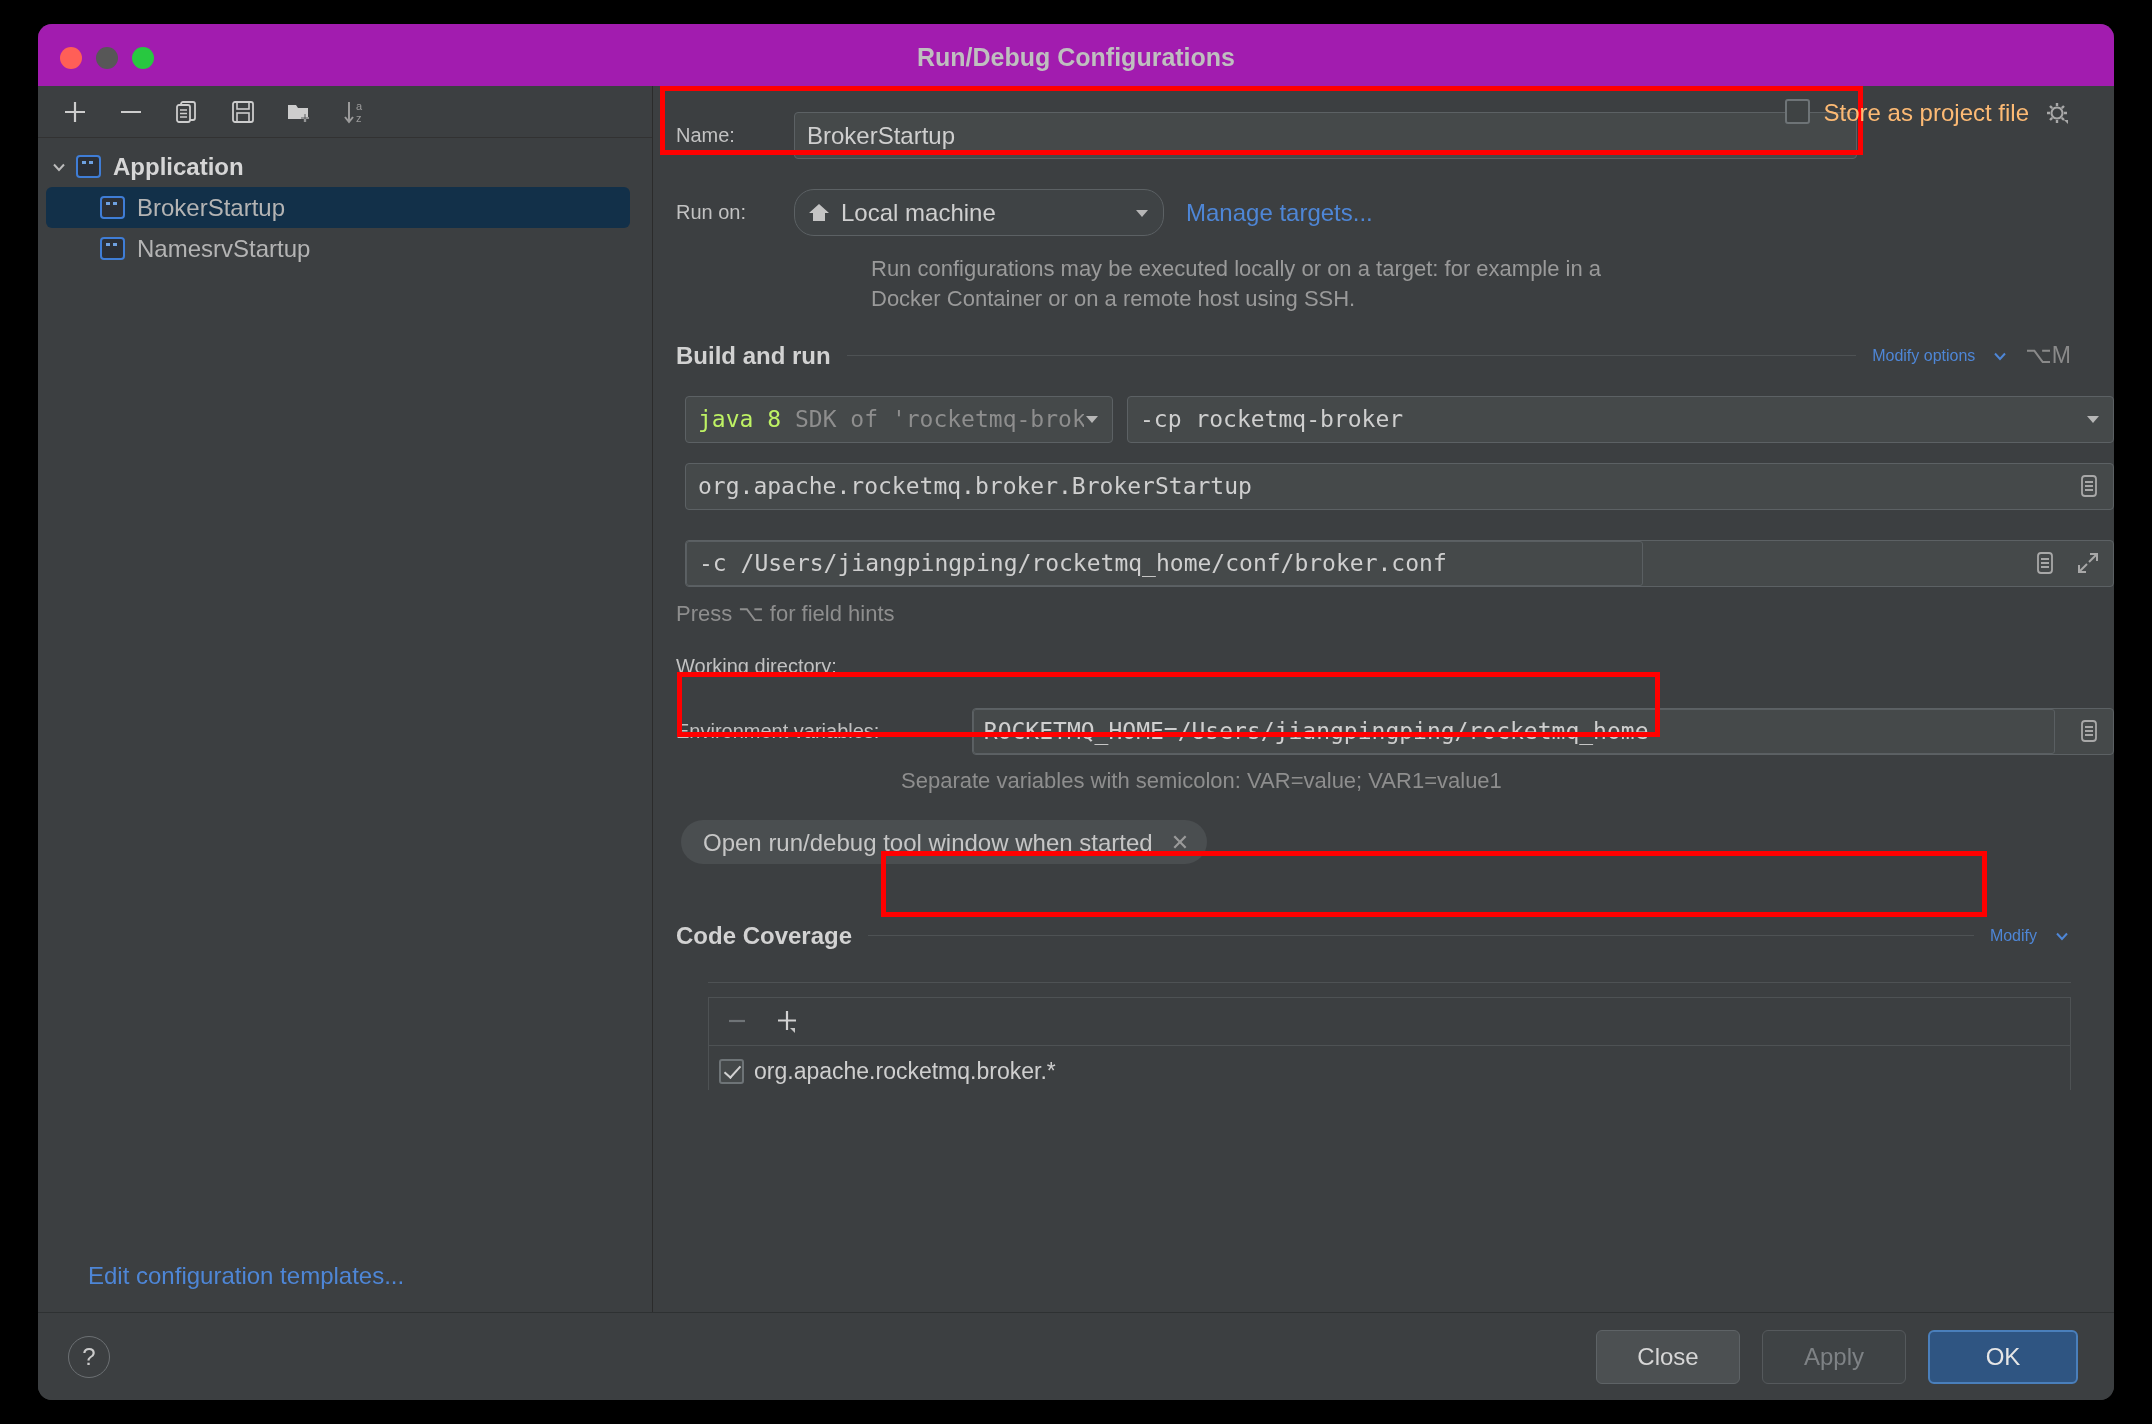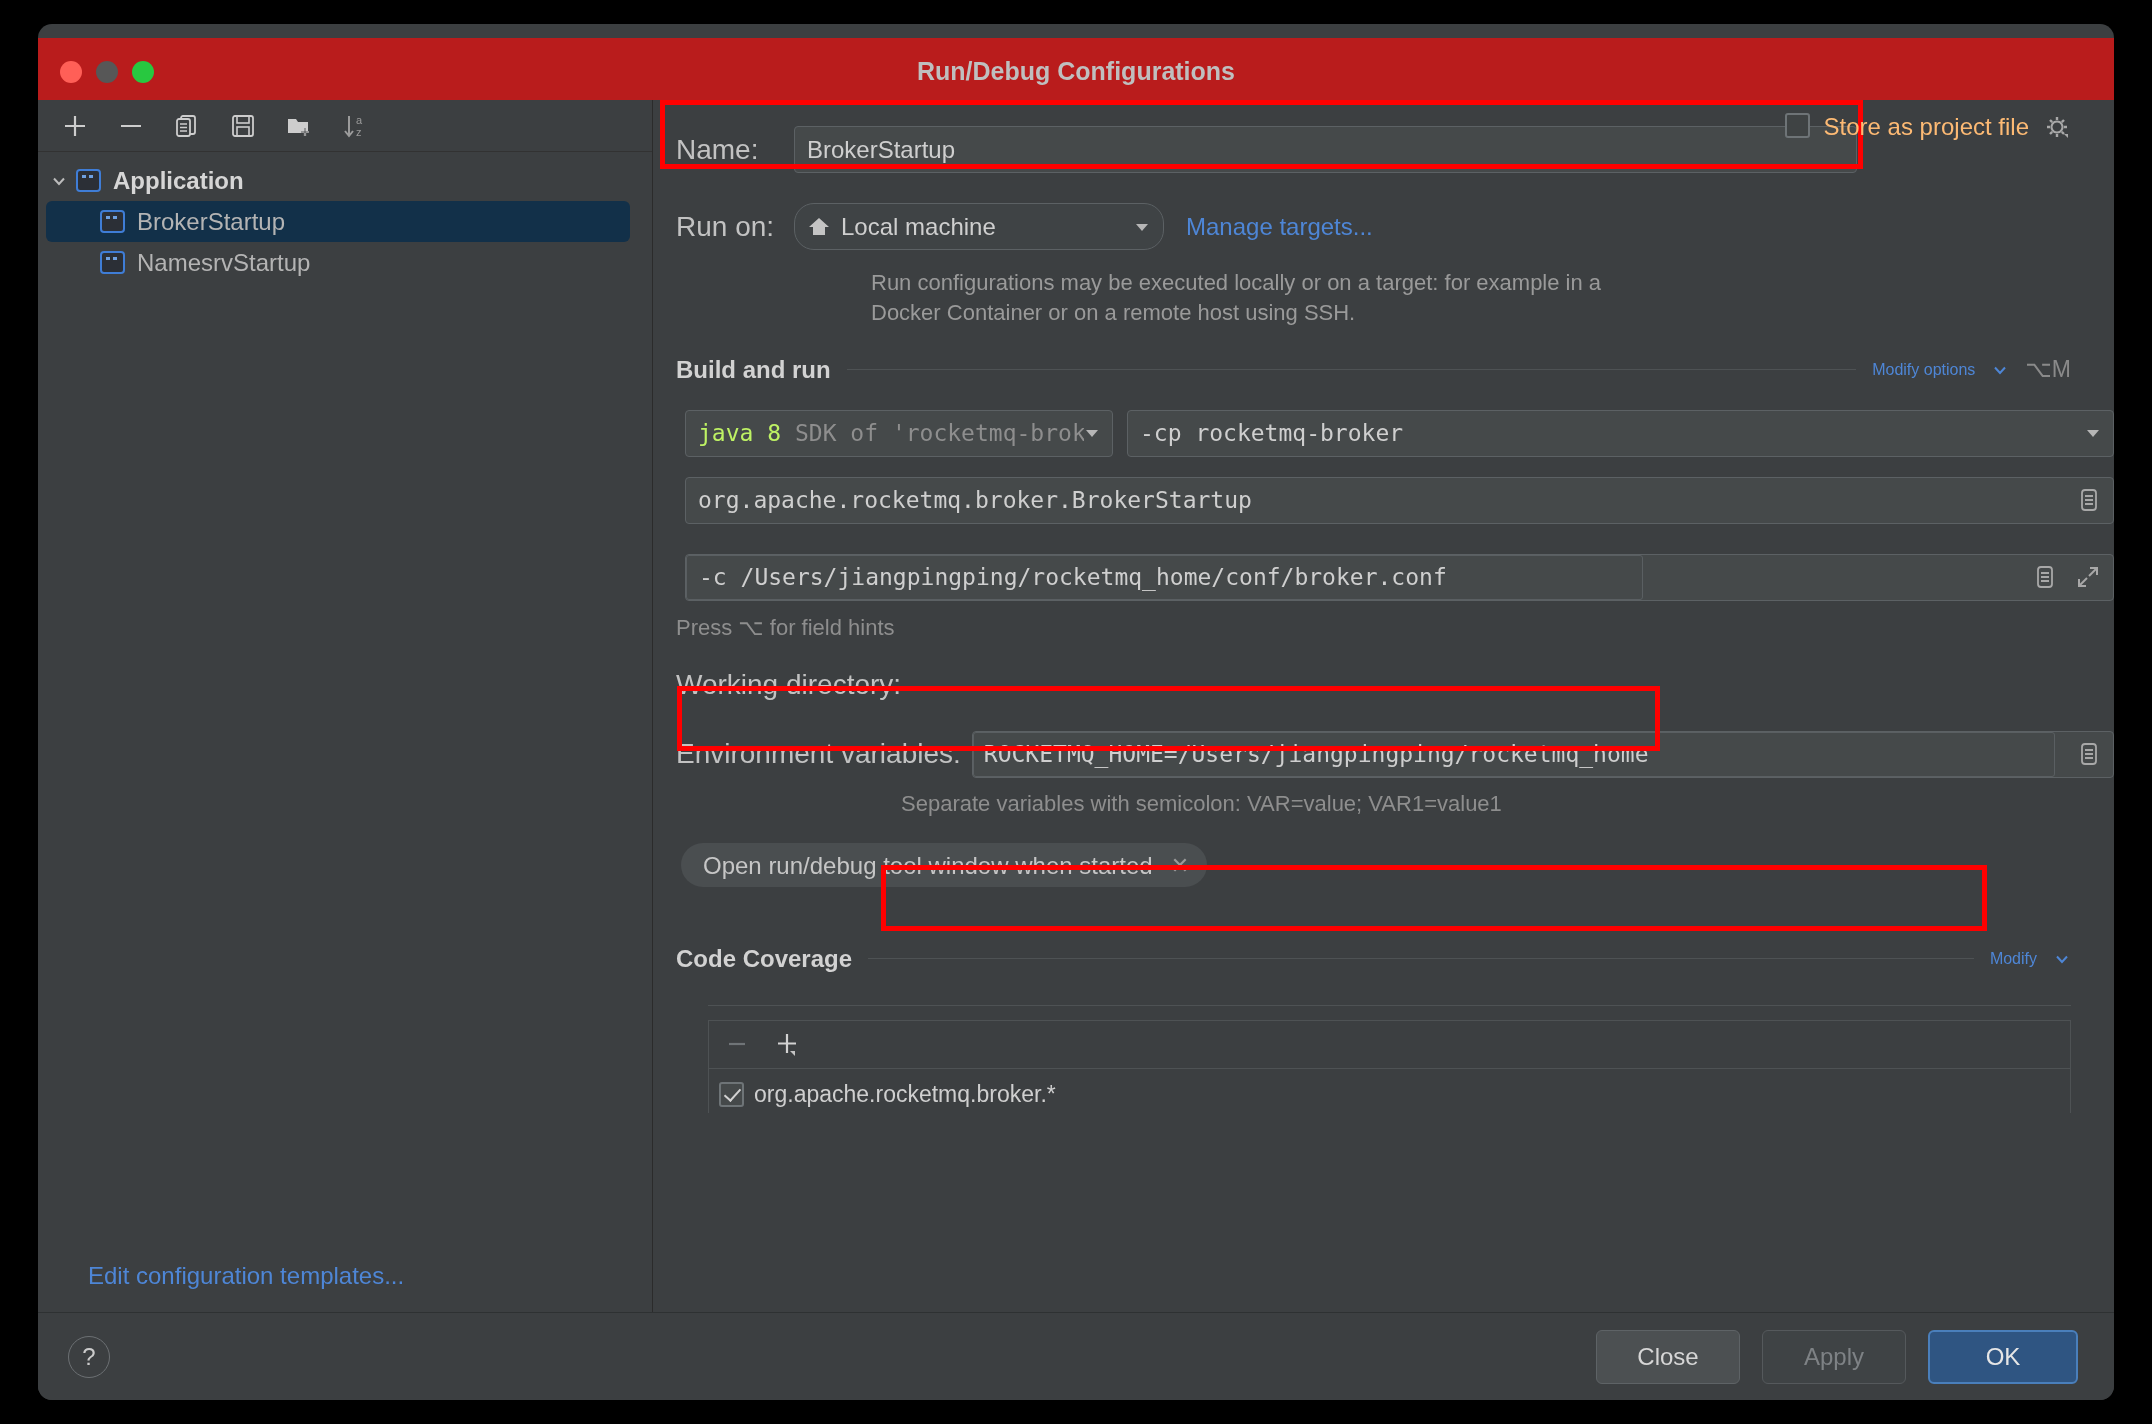--- a/index.html
+++ b/index.html
@@ -23,22 +23,21 @@
     overflow: hidden;
     display: flex;
     flex-direction: column;
   }
 
   
   #titlebar {
     position: relative;
     height: 62px;
     flex: 0 0 62px;
-    background: #b91c1c;
-    margin-top: 14px;
+    background: #a21caf;
   }
   .traffic {
     position: absolute;
     top: 23px;
     width: 22px; height: 22px;
     border-radius: 50%;
   }
   .tl-close  { left: 22px;  background: #ff5f57; }
   .tl-min    { left: 58px;  background: #575757; }
   .tl-max    { left: 94px;  background: #28c840; }
@@ -129,21 +128,21 @@
     flex: 1 1 auto;
     background: #3c3f41;
     position: relative;
     padding: 22px 0 0 0;
     overflow: hidden;
   }
   .row { display: flex; align-items: center; }
 
   .lbl {
     color: #c2c2c2;
-    font-size: 28px;
+    font-size: 20px;
   }
   .field {
     background: #45494a;
     border: 1px solid #5c6164;
     border-radius: 4px;
     height: 47px;
     color: #cfcfcf;
     font-size: 24px;
     display: flex;
     align-items: center;

